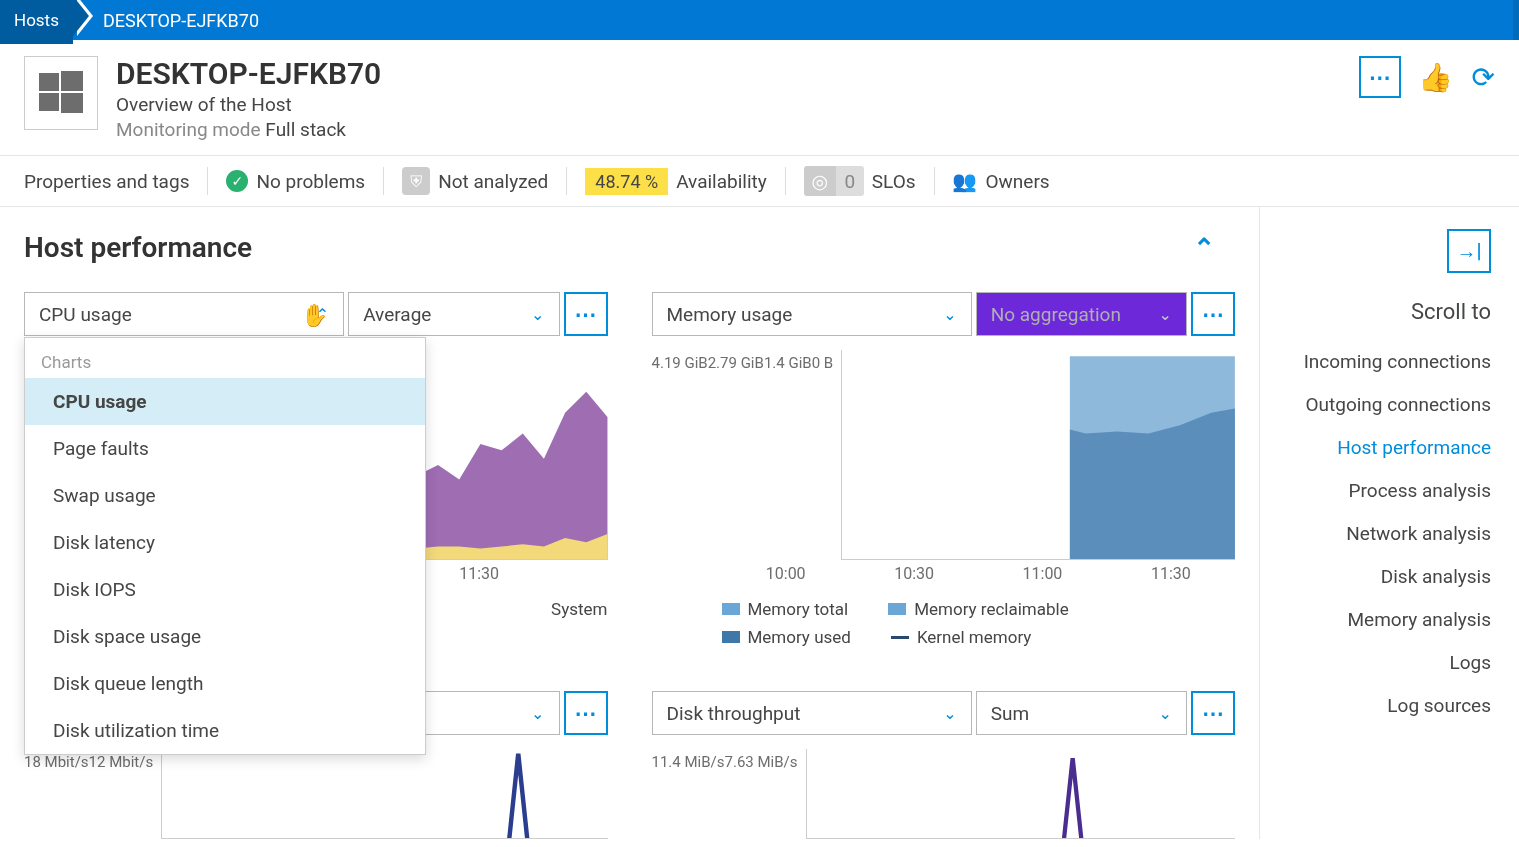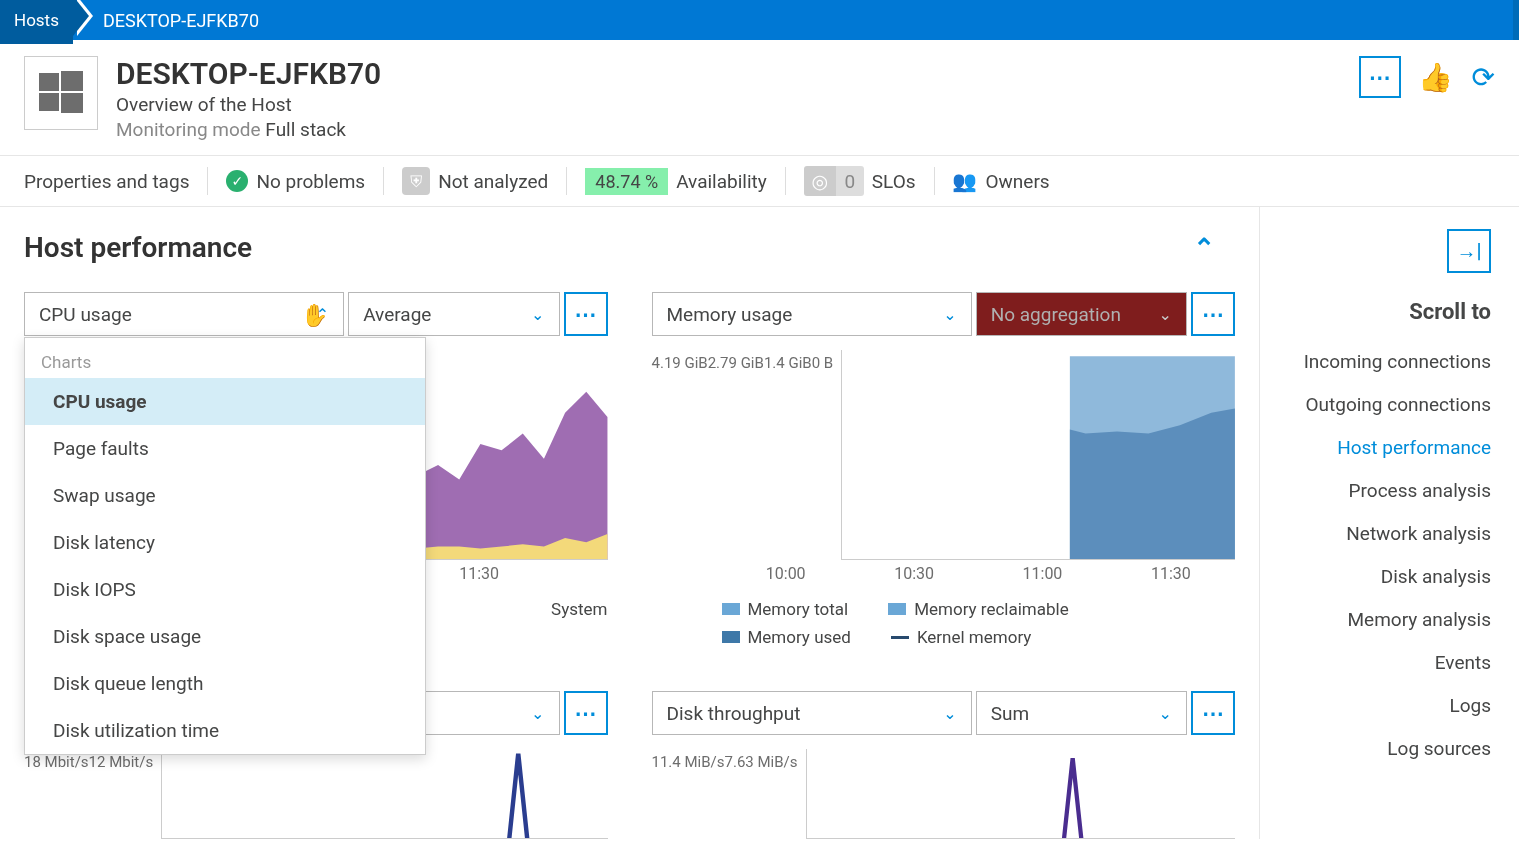--- a/index.html
+++ b/index.html
@@ -16,47 +16,47 @@
 .modeline{font-size:19px;color:#888;margin-top:2px}
 .modeline .val{color:#454646}
 .header-actions{margin-left:auto;display:flex;gap:18px;align-items:center}
 .square-btn{width:42px;height:42px;border:2px solid #008dda;color:#008dda;display:flex;align-items:center;justify-content:center;font-weight:700;font-size:22px;cursor:pointer}
 .icon-btn{color:#008dda;font-size:28px;cursor:pointer}
 .tagbar{display:flex;align-items:center;gap:18px;padding:10px 24px;border-top:1px solid #e6e6e6;border-bottom:1px solid #e6e6e6;font-size:19px;color:#454646}
 .tagitem{display:flex;align-items:center;gap:8px}
 .divider{width:1px;height:28px;background:#ddd}
 .ok-circle{width:22px;height:22px;border-radius:50%;background:#2ab06f;color:#fff;display:flex;align-items:center;justify-content:center;font-size:14px}
 .shield{width:28px;height:28px;background:#ccc;border-radius:4px;color:#fff;display:flex;align-items:center;justify-content:center;font-size:16px}
-.pct-badge{background:#86efac;padding:3px 10px;font-size:18px}
+.pct-badge{background:#fde047;padding:3px 10px;font-size:18px}
 .slo-badge{display:flex;align-items:center;gap:0}
 .slo-ico{background:#ccc;width:32px;height:30px;color:#fff;display:flex;align-items:center;justify-content:center;border-radius:3px 0 0 3px}
 .slo-num{background:#ddd;width:28px;height:30px;display:flex;align-items:center;justify-content:center;border-radius:0 3px 3px 0;color:#888}
 .owners-ico{font-size:20px}
 .body{display:flex}
 .main{flex:1;padding:24px 24px 0;position:relative}
 .sidebar{width:260px;border-left:1px solid #e6e6e6;padding:22px 28px;background:#fff}
 .panel-title-row{display:flex;align-items:center}
 .panel-title{font-size:28px;font-weight:600;color:#333}
 .chevup{margin-left:auto;color:#008dda;font-size:26px;cursor:pointer;padding-right:20px;font-weight:700}
 .chartrow{display:flex;gap:44px;margin-top:28px}
 .chartcol{flex:1;min-width:0}
 .ctl-row{display:flex;gap:4px;margin-bottom:14px}
 .dropdown{flex:1;height:44px;border:1px solid #b7b7b7;display:flex;align-items:center;padding:0 14px;justify-content:space-between;font-size:19px;color:#454646;cursor:pointer;background:#fff;position:relative}
-.dropdown.disabled{background:#7f1d1d;color:#b0b0b0;cursor:default}
+.dropdown.disabled{background:#6d28d9;color:#b0b0b0;cursor:default}
 .dropdown .chev{color:#008dda;font-size:16px}
 .dropdown.disabled .chev{color:#c8c8c8}
 .dots-btn{width:44px;height:44px;border:2px solid #008dda;color:#008dda;display:flex;align-items:center;justify-content:center;font-size:22px;cursor:pointer;font-weight:700}
 .chart{height:210px;position:relative;display:flex}
 .yaxis{display:flex;justify-content:space-between;text-align:right;font-size:15px;color:#6d6d6d;padding:4px 8px 24px 0;min-width:70px}
 .plot{flex:1;position:relative;border-left:1px solid #ccc;border-bottom:1px solid #ccc}
 .xaxis{display:flex;justify-content:space-around;font-size:16px;color:#6d6d6d;margin-top:4px;margin-left:70px}
 .legend{display:flex;flex-wrap:wrap;gap:8px 40px;margin-top:16px;margin-left:70px;font-size:17px;color:#454646}
 .legend-item{display:flex;align-items:center;gap:8px}
 .swatch{width:18px;height:12px}
-.scroll-title{font-size:22px;font-weight:700;text-align:right;margin-bottom:16px}
+.scroll-title{font-size:22px;font-weight:400;text-align:right;margin-bottom:16px}
 .scroll-link{display:block;text-align:right;font-size:19px;color:#454646;padding:10px 0;cursor:pointer}
 .scroll-link.active{color:#008dda}
 .collapse-btn{width:44px;height:44px;border:2px solid #008dda;color:#008dda;display:flex;align-items:center;justify-content:center;font-size:20px;cursor:pointer;margin-left:auto;margin-bottom:26px;font-weight:700}
 .dd-panel{position:absolute;top:44px;left:-1px;width:402px;background:#fff;border:1px solid #ccc;box-shadow:0 4px 12px rgba(0,0,0,0.15);z-index:50;padding:8px 0 0 0}
 .dd-header{font-size:17px;color:#9a9a9a;padding:6px 16px}
 .dd-item{padding:12px 28px;font-size:19px;cursor:pointer}
 .dd-item.sel{background:#d4edf7;font-weight:700}
 .dd-scroll{max-height:380px;overflow-y:scroll}
 .dd-scroll::-webkit-scrollbar{width:18px}
 .dd-scroll::-webkit-scrollbar-track{background:#f1f1f1}
@@ -290,17 +290,16 @@
   <div class="sidebar">
     <div class="collapse-btn">→|</div>
     <div class="scroll-title">Scroll to</div>
     <a class="scroll-link">Incoming connections</a>
     <a class="scroll-link">Outgoing connections</a>
     <a class="scroll-link active">Host performance</a>
     <a class="scroll-link">Process analysis</a>
     <a class="scroll-link">Network analysis</a>
     <a class="scroll-link">Disk analysis</a>
     <a class="scroll-link">Memory analysis</a>
-    <a class="scroll-link">Events</a>
     <a class="scroll-link">Logs</a>
     <a class="scroll-link">Log sources</a>
   </div>
 </div>
 
 </body></html>

